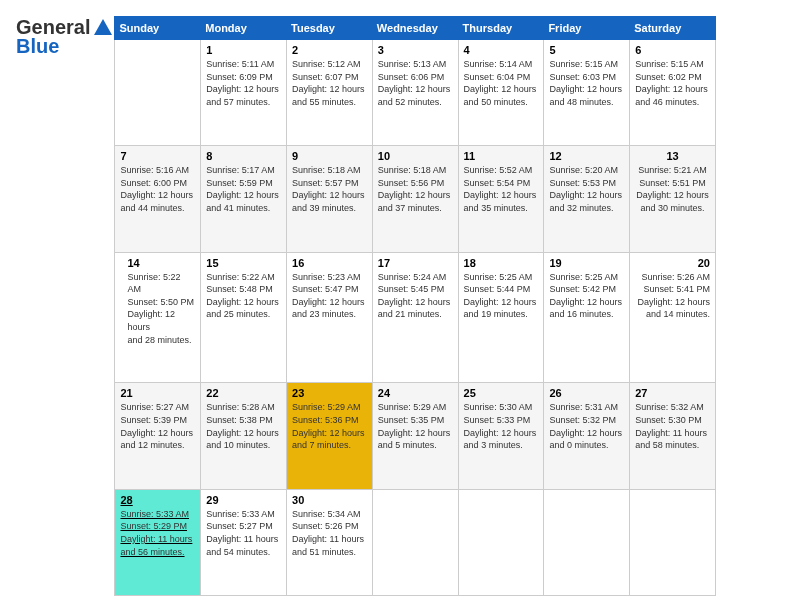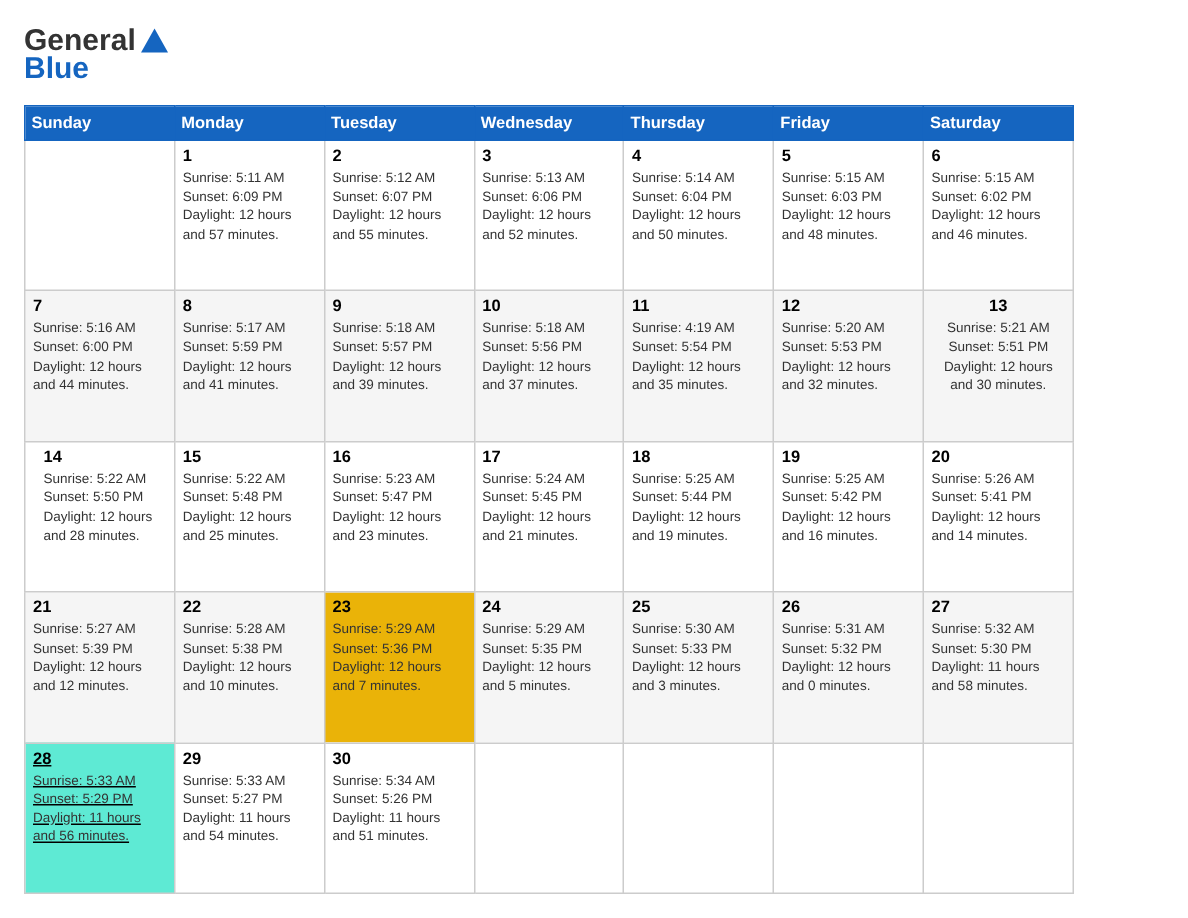--- a/index.html
+++ b/index.html
@@ -8,21 +8,21 @@
       height: 612px;
       font-family: Arial, sans-serif;
       background: #fff;
       overflow: hidden;
     }
     .page {
       width: 732px;
       height: 612px;
       padding: 16px;
       display: flex;
-      flex-direction: column;
+      flex-direction: row;
     }
     .header {
       display: flex;
       justify-content: space-between;
       align-items: flex-start;
       margin-bottom: 12px;
     }
     .logo {
       display: flex;
       align-items: center;
@@ -190,21 +190,21 @@
           </td>
           <td style="background: rgb(245, 245, 245);">
             <span class="day-num">10</span>
             <div class="day-info" style="white-space: pre-line;">Sunrise: 5:18 AM
 Sunset: 5:56 PM
 Daylight: 12 hours
 and 37 minutes.</div>
           </td>
           <td style="background: rgb(245, 245, 245);">
             <span class="day-num">11</span>
-            <div class="day-info" style="white-space: pre-line;">Sunrise: 4:19 AM
+            <div class="day-info" style="white-space: pre-line;">Sunrise: 5:52 AM
 Sunset: 5:54 PM
 Daylight: 12 hours
 and 35 minutes.</div>
           </td>
           <td style="background: rgb(245, 245, 245);">
             <span class="day-num">12</span>
             <div class="day-info" style="white-space: pre-line;">Sunrise: 5:20 AM
 Sunset: 5:53 PM
 Daylight: 12 hours
 and 32 minutes.</div>
@@ -253,21 +253,21 @@
 Daylight: 12 hours
 and 19 minutes.</div>
           </td>
           <td style="background: rgb(255, 255, 255);">
             <span class="day-num">19</span>
             <div class="day-info" style="white-space: pre-line;">Sunrise: 5:25 AM
 Sunset: 5:42 PM
 Daylight: 12 hours
 and 16 minutes.</div>
           </td>
-          <td style="background: rgb(255, 255, 255);">
+          <td style="background: rgb(255, 255, 255); text-align: right;">
             <span class="day-num">20</span>
             <div class="day-info" style="white-space: pre-line;">Sunrise: 5:26 AM
 Sunset: 5:41 PM
 Daylight: 12 hours
 and 14 minutes.</div>
           </td>
         </tr>
         <tr>
           <td style="background: rgb(245, 245, 245);">
             <span class="day-num">21</span>

